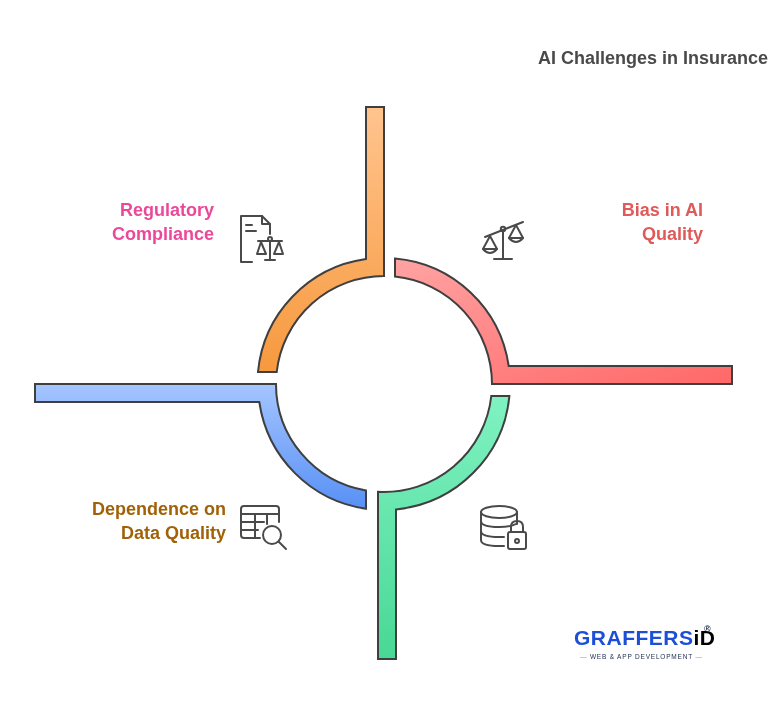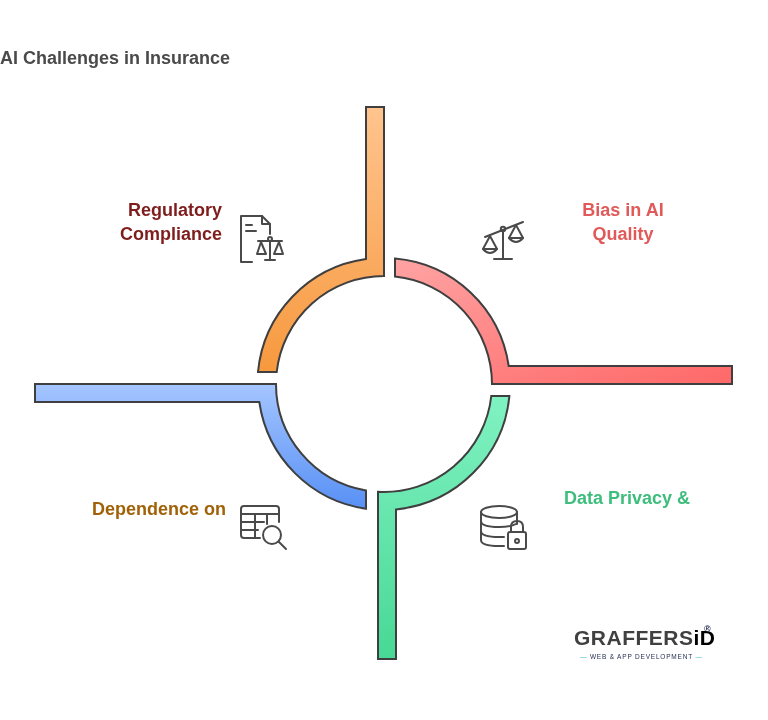--- a/index.html
+++ b/index.html
@@ -1,29 +1,29 @@
 <!DOCTYPE html>
 <html><head>
 <meta charset="utf-8">
 <style>
   html, body { margin: 0; padding: 0; background: #ffffff; }
   body { width: 768px; height: 720px; position: relative; overflow: hidden;
          font-family: "Liberation Sans", "DejaVu Sans", sans-serif; }
-  .title { position: absolute; left: 0; width: 768px; top: 48px; text-align: left;
+  .title { position: absolute; left: 0; width: 768px; top: 48px; text-align: right;
            font-size: 18px; font-weight: bold; color: #4a4a4a; }
   svg.diagram { position: absolute; left: 0; top: 0; }
   .label { position: absolute; font-size: 18px; font-weight: bold; line-height: 24px; }
   .label .line { display: block; white-space: nowrap; }
   .label.right-align { text-align: right; }
-  .label.left-align { text-align: center; }
+  .label.left-align { text-align: right; }
   .icon { position: absolute; }
   .logo { position: absolute; left: 574px; top: 626px; width: 140px; height: 38px; }
   .logo-main { position: absolute; left: 0; top: 0; font-size: 21px; font-weight: bold;
                letter-spacing: 0.5px; white-space: nowrap; }
-  .logo-main .dark { color: #404040; }
+  .logo-main .dark { color: #1d4ed8; }
   .logo-main .teal { color: #000000; }
   .logo-reg { position: absolute; left: 130px; top: -2px; font-size: 9px; color: #1f2a4e; font-weight: bold; }
   .logo-sub { position: absolute; left: 6px; top: 27px; font-size: 6.5px; color: #1f2a4e;
               letter-spacing: 0.8px; white-space: nowrap; }
   .logo-sub .dash { color: #3bb8c8; }
 </style>
 </head>
 <body>
 
 <div class="title">AI Challenges in Insurance</div>
@@ -50,36 +50,36 @@
 
   <path d="M258,372 A126,126 0 0 1 366,259 L366,107 L384,107 L384,276 A108,108 0 0 0 276.7,372 Z" fill="url(#gOrange)" stroke="#3F3F3F" stroke-width="2" stroke-linejoin="miter"></path>
 
   <path d="M395,258.5 A126,126 0 0 1 508.7,366 L732,366 L732,384 L492,384 A108,108 0 0 0 395,276.6 Z" fill="url(#gRed)" stroke="#3F3F3F" stroke-width="2" stroke-linejoin="miter"></path>
 
   <path d="M35,384 L276,384 A108,108 0 0 0 366,490.5 L366,508.7 A126,126 0 0 1 259.3,402 L35,402 Z" fill="url(#gBlue)" stroke="#3F3F3F" stroke-width="2" stroke-linejoin="miter"></path>
 
   <path d="M491.3,396 L509.4,396 A126,126 0 0 1 396,509.4 L396,659 L378,659 L378,491.8 A108,108 0 0 0 491.3,396 Z" fill="url(#gGreen)" stroke="#3F3F3F" stroke-width="2" stroke-linejoin="miter"></path>
 </svg>
 
-<div class="label right-align" style="left:82px; top:198px; width:140px; color:#7f1d1d;">
+<div class="label right-align" style="left:74px; top:198px; width:140px; color:#ec4899;">
   <span class="line">Regulatory</span>
   <span class="line">Compliance</span>
 </div>
 
 <div class="label left-align" style="left:543px; top:198px; width:160px; color:#E05A5A;">
   <span class="line">Bias in AI</span>
   <span class="line">Quality</span>
 </div>
 
 <div class="label right-align" style="left:56px; top:497px; width:170px; color:#a16207;">
   <span class="line">Dependence on</span>
+  <span class="line">Data Quality</span>
 </div>
 
 <div class="label left-align" style="left:542px; top:486px; width:170px; color:#3DBE7C;">
-  <span class="line">Data Privacy &amp;</span>
 </div>
 
 <svg class="icon" style="left:236px; top:212px;" width="56" height="56" viewBox="0 0 56 56" fill="none" stroke="#4a4a4a" stroke-width="2" stroke-linecap="round" stroke-linejoin="round">
   <path d="M16,50 L5,50 L5,4 L26,4 L34,12 L34,22"></path>
   <path d="M26,4 L26,12 L34,12"></path>
   <path d="M10,13 L16,13"></path>
   <path d="M10,19 L20,19"></path>
   <circle cx="34" cy="27" r="2"></circle>
   <path d="M22,29 L46,29"></path>
   <path d="M34,29 L34,48"></path>

